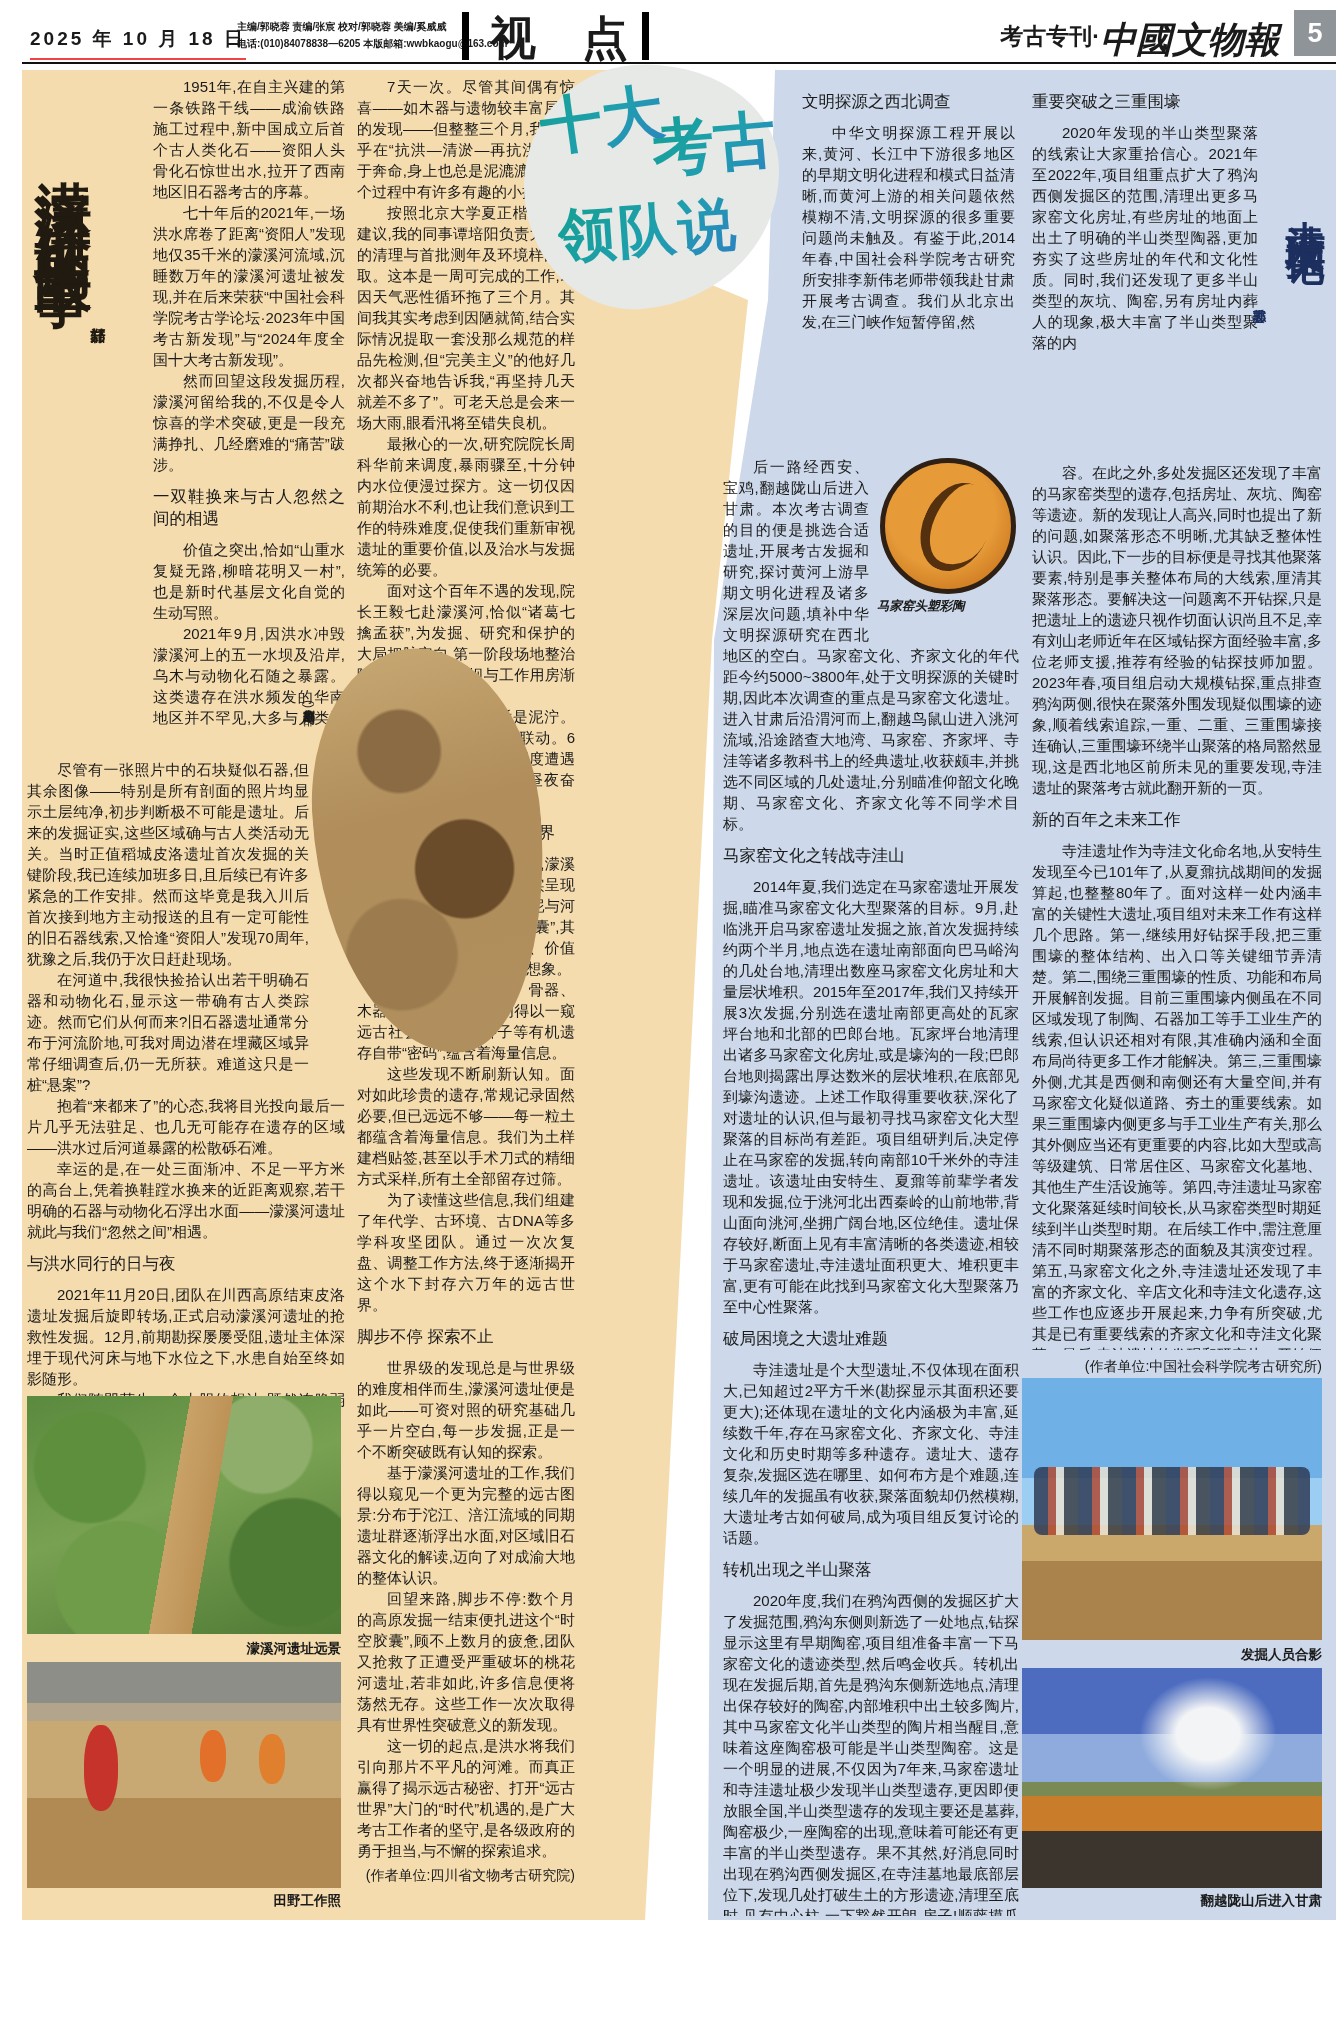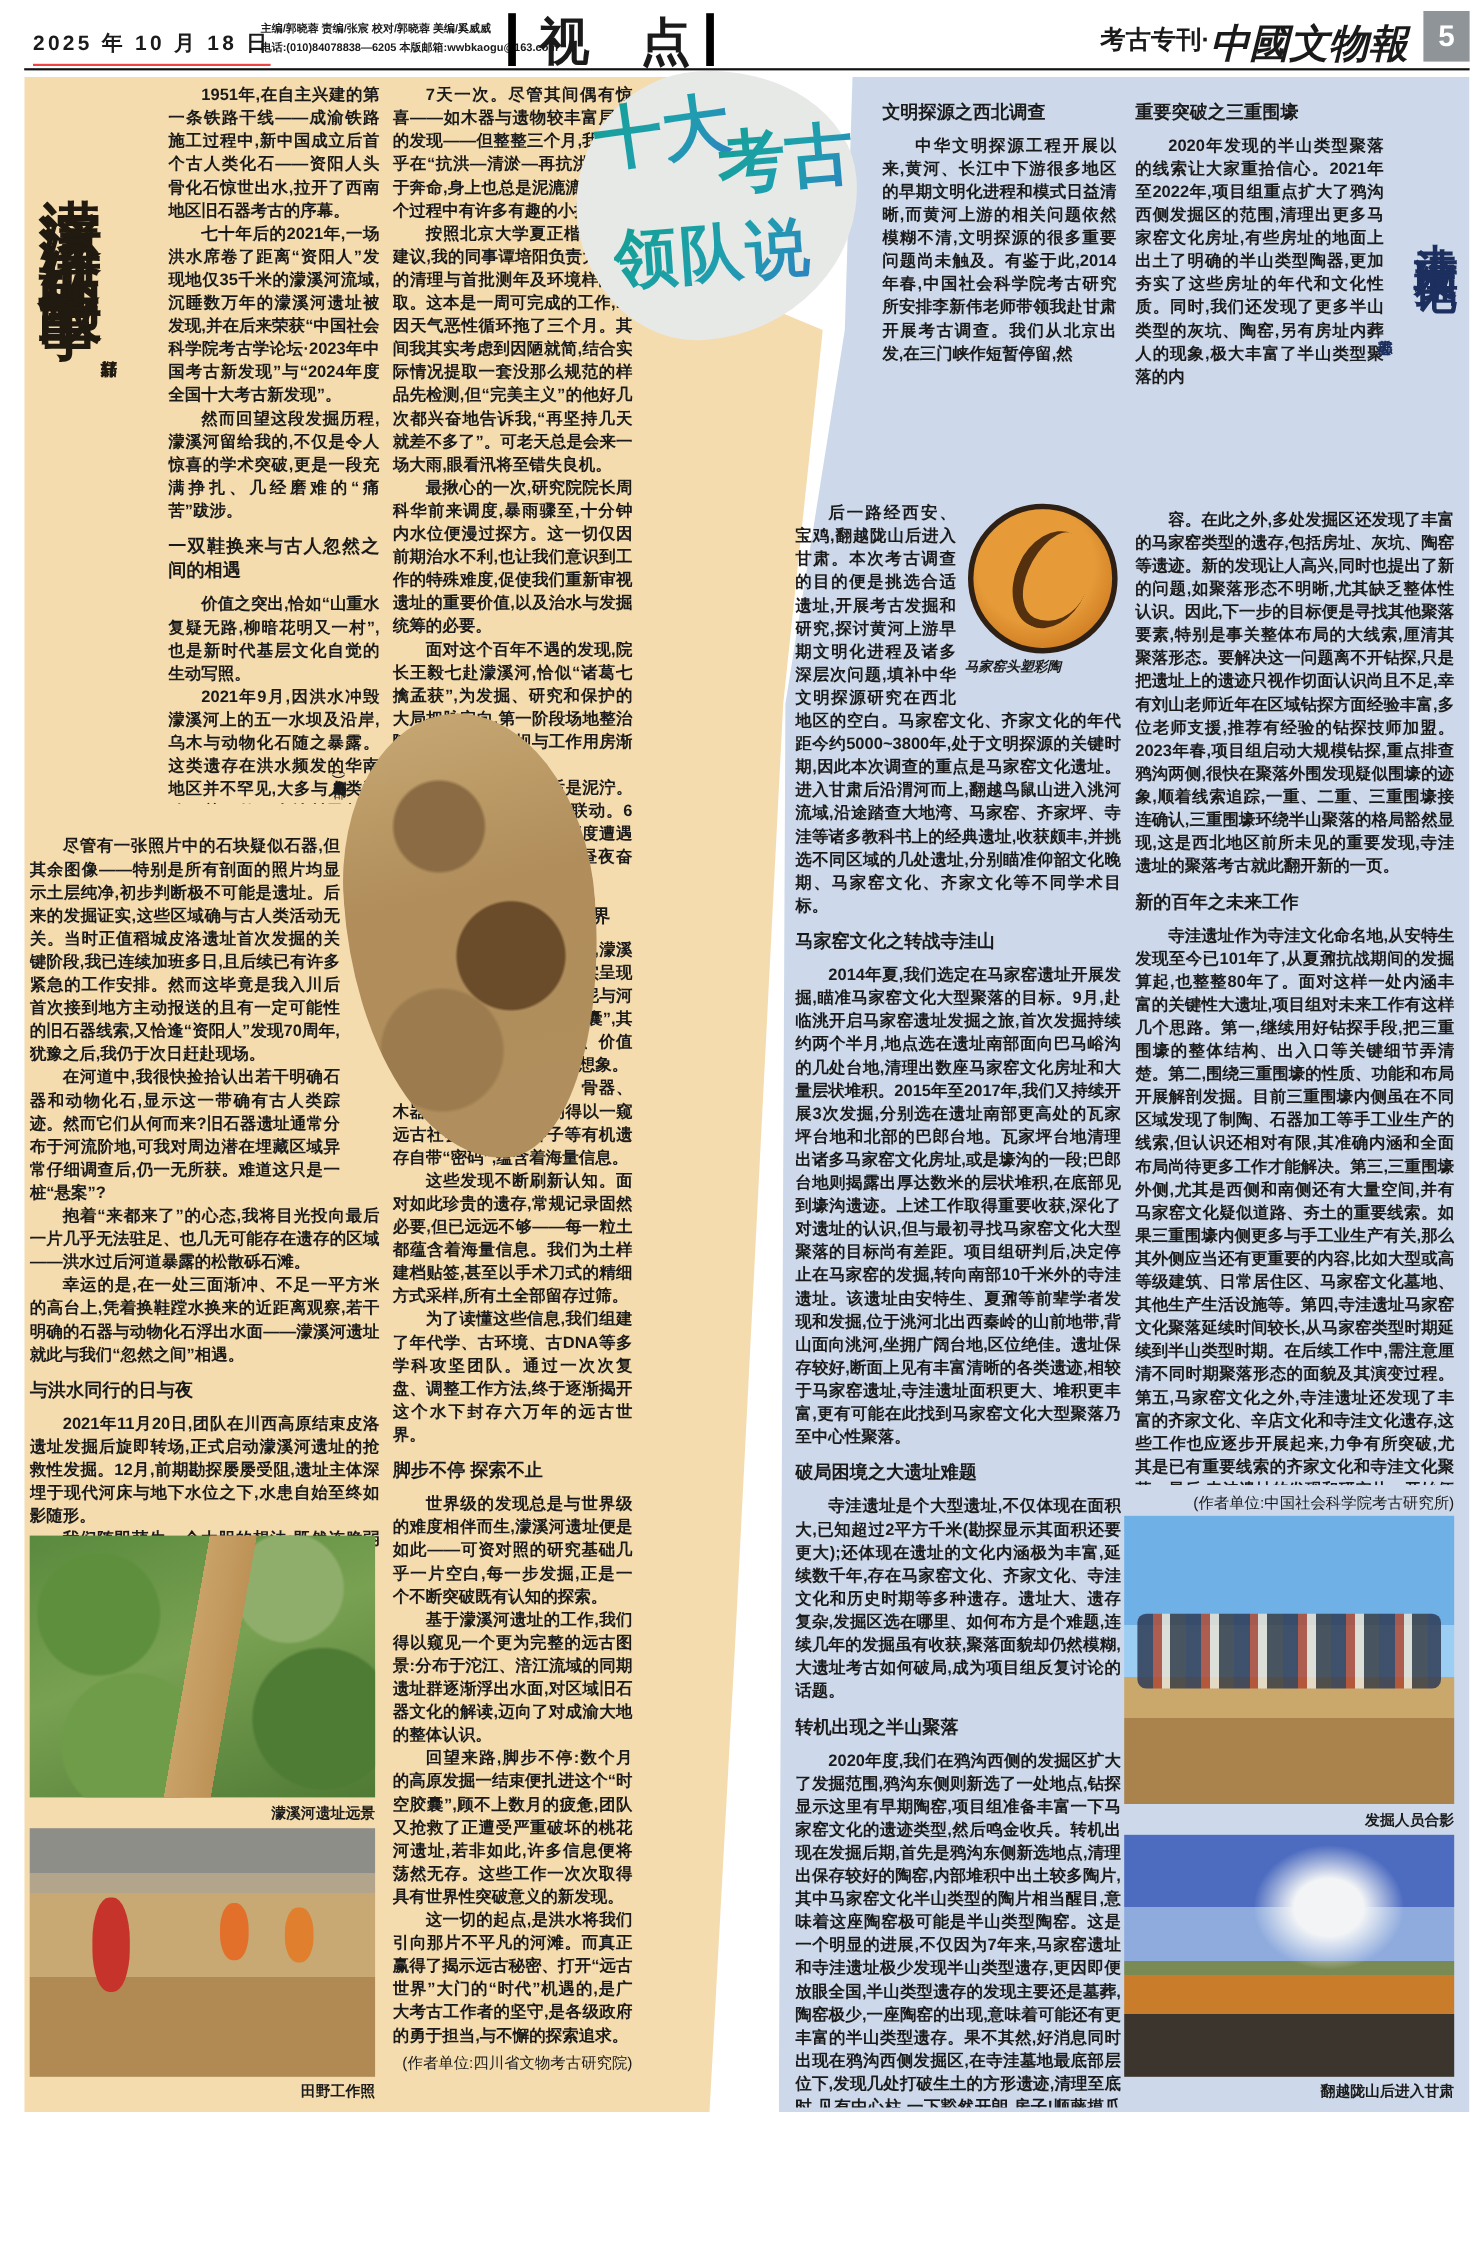--- a/index.html
+++ b/index.html
@@ -29,22 +29,22 @@
   .badge-blob{position:absolute;inset:0;background:#e6e9e6;border-radius:46% 54% 58% 42% / 50% 44% 56% 50%;
               transform:rotate(-4deg);}
   .badge span{position:absolute;font-weight:900;font-family:"Liberation Serif","DejaVu Serif",serif;
               background:linear-gradient(135deg,#13a091,#1f9fae 55%,#2f7fc2);
               -webkit-background-clip:text;background-clip:text;color:transparent;}
   .bg1{left:16px;top:14px;font-size:62px;transform:rotate(-8deg);}
   .bg2{left:128px;top:38px;font-size:62px;transform:rotate(-5deg);}
   .bg3{left:34px;top:128px;font-size:58px;transform:rotate(-4deg);letter-spacing:2px;}
   
   .col{position:absolute;z-index:3;text-align:justify;overflow:hidden;}
-  .para{margin:0;text-indent:2em;font-size:15px;line-height:21px;font-weight:bold;}
-  .subhead{font-weight:bold;font-size:16.5px;margin:11px 0 9px;text-indent:0;}
+  .para{margin:0;text-indent:2em;font-size:15px;line-height:21px;}
+  .subhead{font-weight:normal;font-size:16.5px;margin:11px 0 9px;text-indent:0;}
   .attrib{text-align:right;font-size:14px;margin-top:6px;}
   .vtitle{position:absolute;writing-mode:vertical-rl;font-family:"Liberation Serif","DejaVu Serif",serif;
           font-weight:900;z-index:3;}
   .vauthor{position:absolute;writing-mode:vertical-rl;font-size:15px;font-weight:bold;z-index:3;}
   .caption{position:absolute;font-size:13.5px;font-weight:bold;text-align:right;z-index:3;}
   
   .sp{float:right;clear:right;}
   
   .photo{position:absolute;z-index:3;overflow:hidden;}
   .ph-aerial{background:

